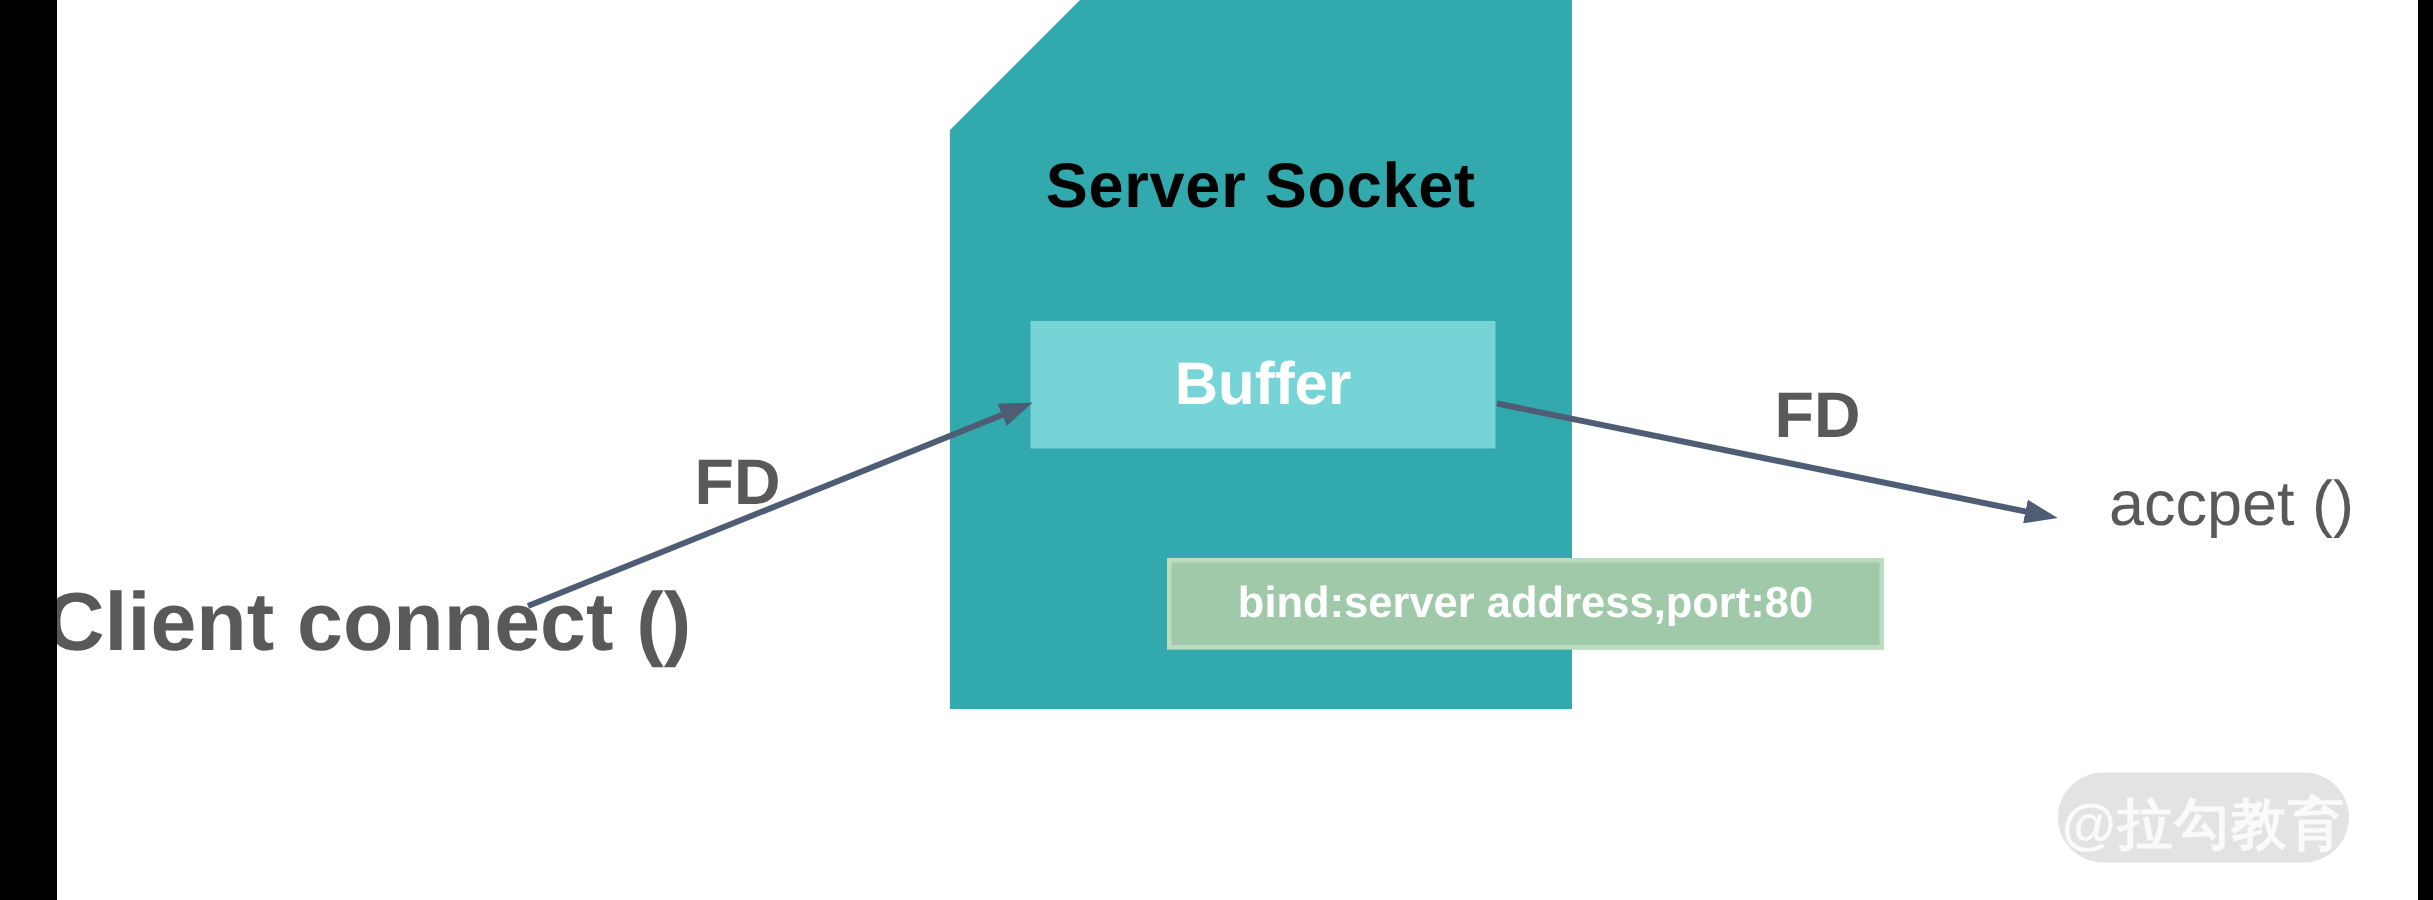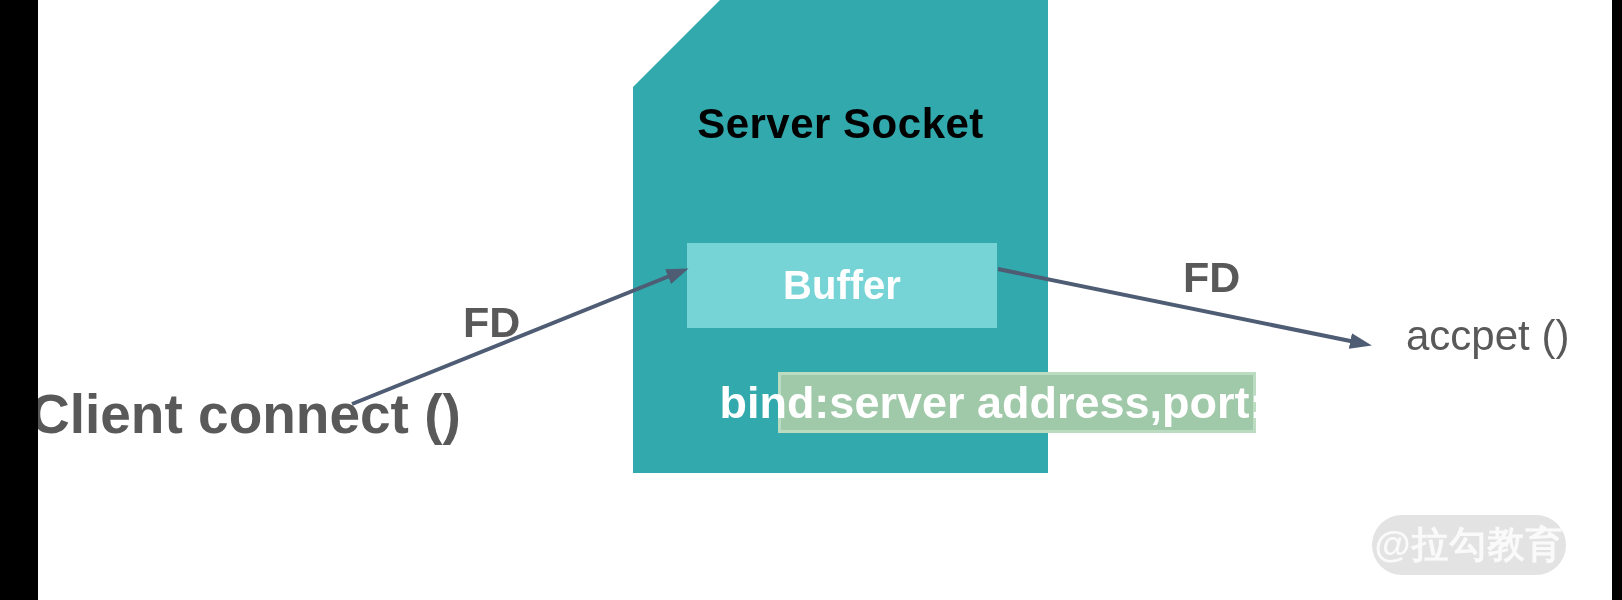--- a/index.html
+++ b/index.html
@@ -28,39 +28,39 @@
     left: 0; top: 100px;
     width: 100%;
     text-align: center;
     color: #000000;
     font-size: 42px;
     font-weight: 600;
     letter-spacing: 0.5px;
   }
   .buffer-box {
     position: absolute;
-    left: 687px; top: 243px;
+    left: 687px; top: 214px;
     width: 310px; height: 85px;
     background: #76d3d6;
     display: flex; align-items: center; justify-content: center;
     color: #ffffff;
     font-size: 40px;
     font-weight: 600;
     z-index: 2;
   }
   .bind-label {
     position: absolute;
     left: 778px; top: 372px;
     width: 478px; height: 61px;
     box-sizing: border-box;
     background: #9fc9a9;
     border: 3px solid #bcdcc2;
     display: flex; align-items: center; justify-content: center;
     color: #ffffff;
-    font-size: 45px;
+    font-size: 29px;
     font-weight: 600;
     z-index: 3;
     white-space: nowrap;
   }
   .arrows-layer {
     position: absolute;
     left: 0; top: 0;
     width: 1622px; height: 600px;
     z-index: 4;
   }
@@ -74,21 +74,21 @@
   .accept-label { left: 1406px; top: 312px; font-size: 42px; font-weight: 400; }
   .fd-left      { left: 463px;  top: 298px; font-size: 43px; font-weight: 700; }
   .fd-right     { left: 1183px; top: 253px; font-size: 43px; font-weight: 700; }
 
   .watermark {
     position: absolute;
     left: 1372px; top: 515px;
     width: 194px; height: 60px;
     background: #e3e3e3;
     border-radius: 30px;
-    display: flex; align-items: center; justify-content: center;
+    display: flex; align-items: flex-end; justify-content: center;
     color: #fafafa;
     font-size: 37px;
     font-weight: 600;
     letter-spacing: 1px;
     z-index: 6;
   }
 </style>
 </head>
 <body>
 

